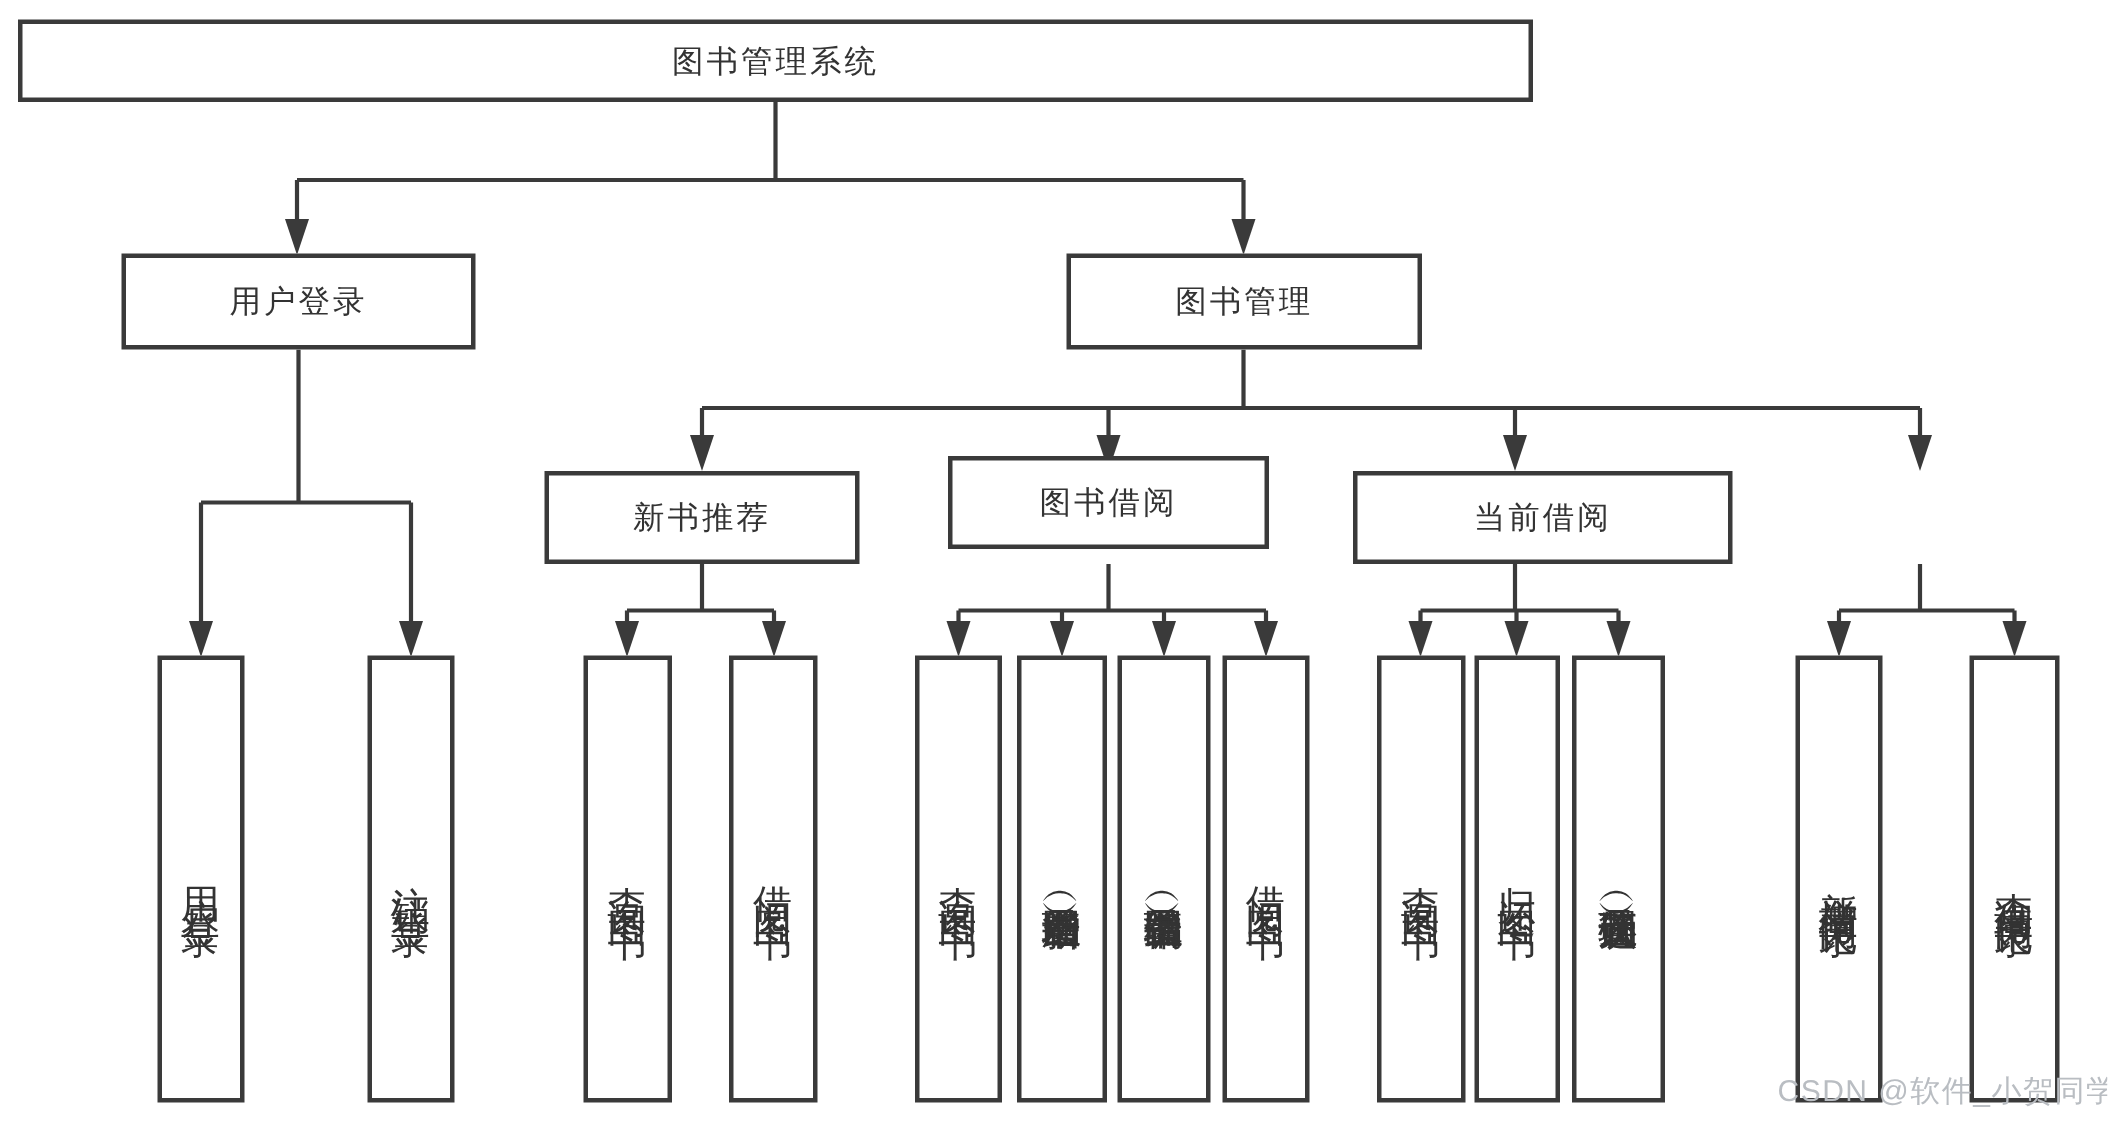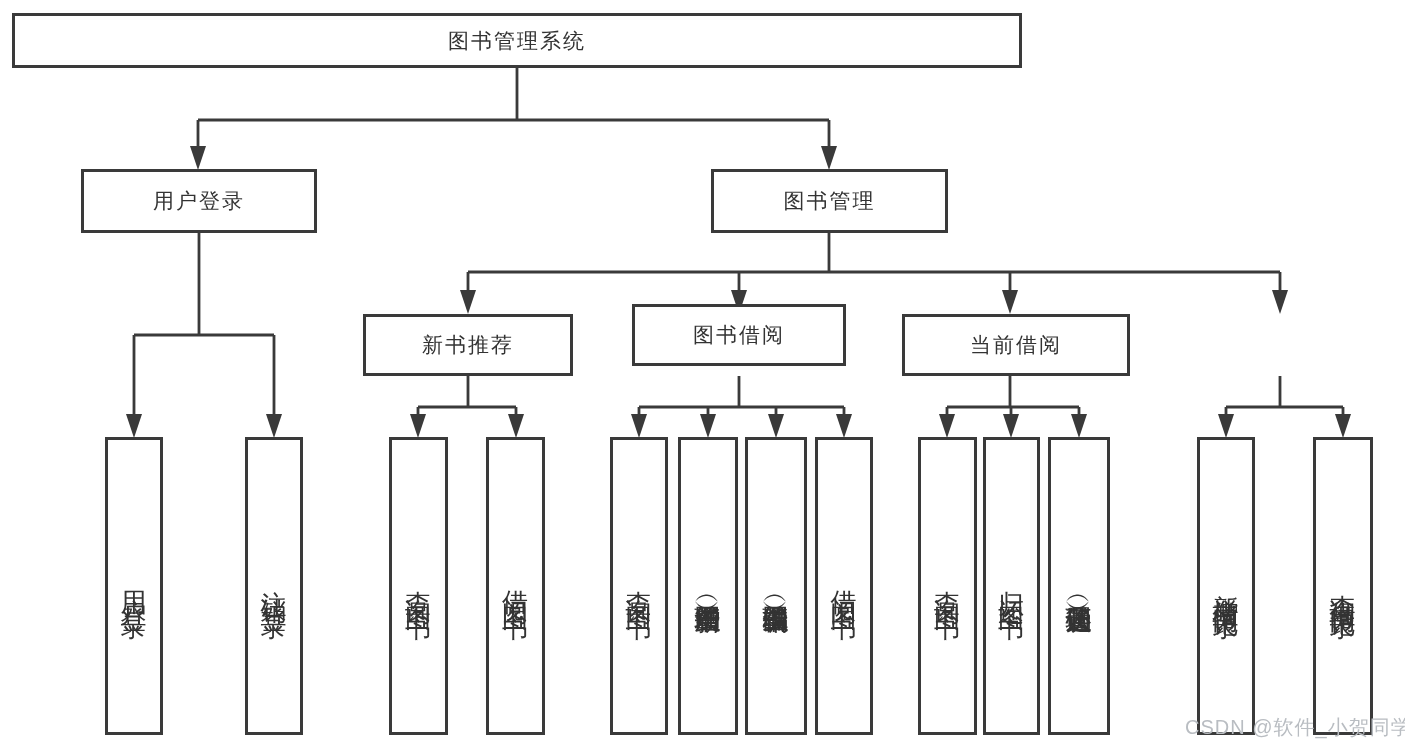--- a/index.html
+++ b/index.html
@@ -82,21 +82,21 @@
   <div class="node hnode" style="left:363px;top:314px;width:210px;height:62px;">
     <span>新书推荐</span>
   </div>
 
   <div class="node hnode" style="left:711px;top:169px;width:237px;height:64px;">
     <span>图书管理</span>
   </div>
   <div class="node hnode" style="left:632px;top:304px;width:214px;height:62px;">
     <span>图书借阅</span>
   </div>
-  <div class="node hnode" style="left:902px;top:314px;width:228px;height:62px;">
+  <div class="node hnode" style="left:902px;top:314px;width:253px;height:62px;">
     <span>当前借阅</span>
   </div>
 
   <div class="node leaf ls-wide" style="left:105px;top:437px;width:58px;height:298px;">
     <span class="vtext">用户登录</span>
   </div>
   <div class="node leaf ls-wide" style="left:245px;top:437px;width:58px;height:298px;">
     <span class="vtext">注销登录</span>
   </div>
 

